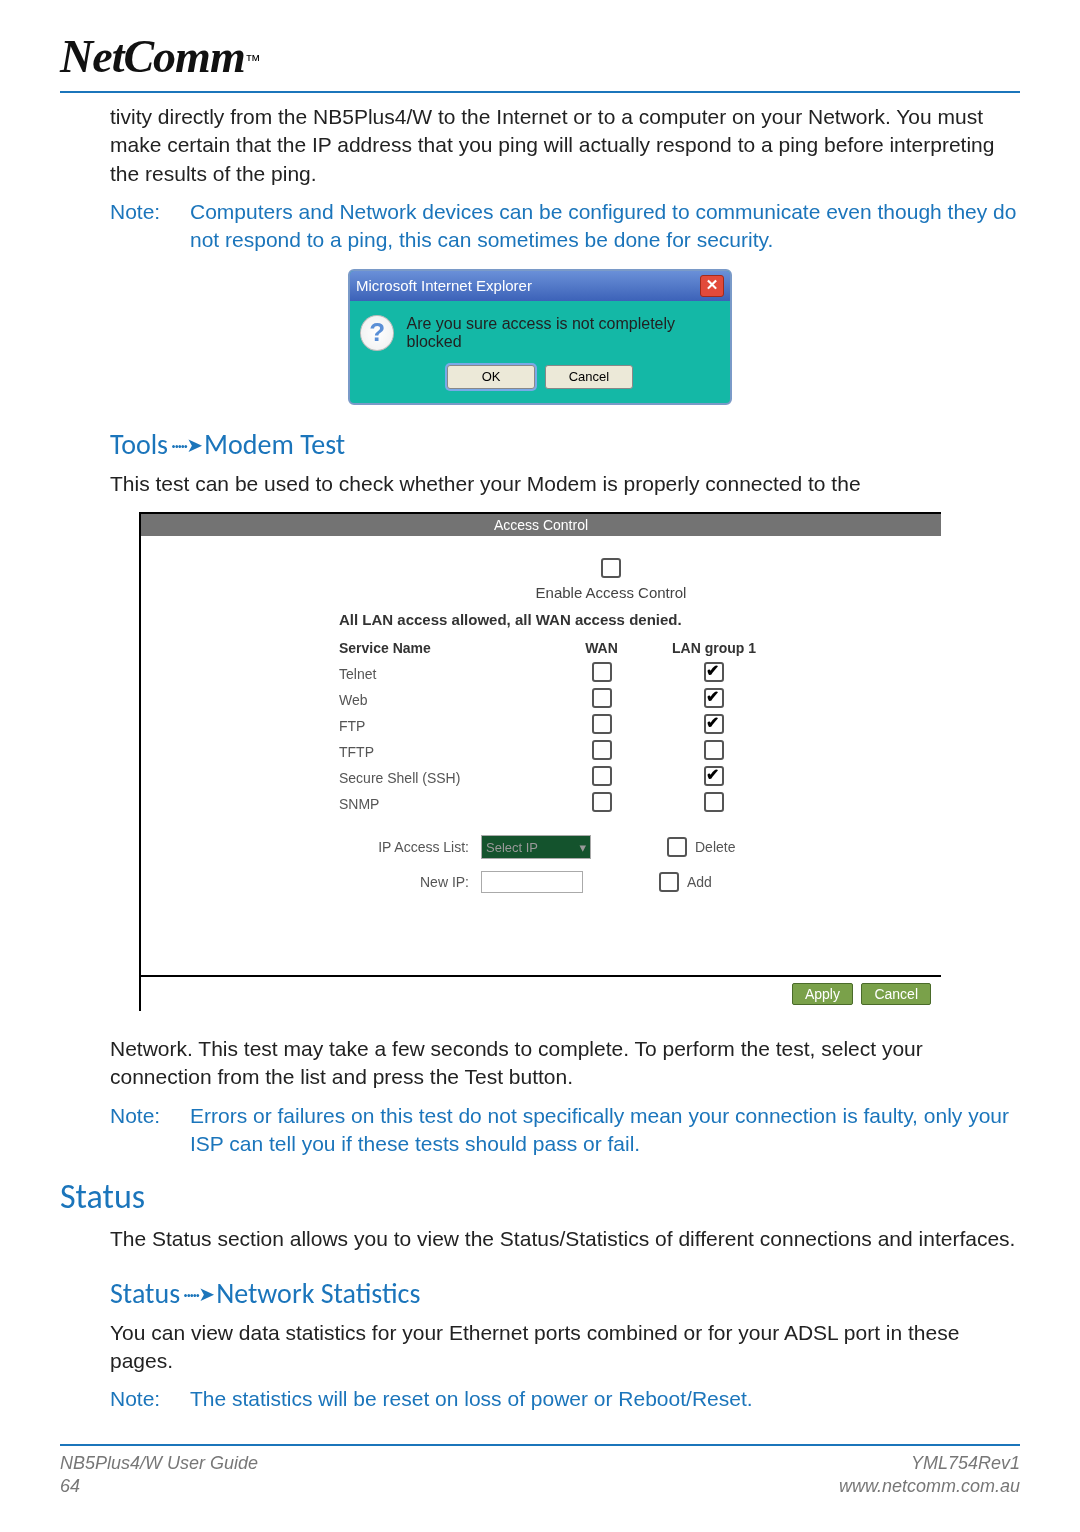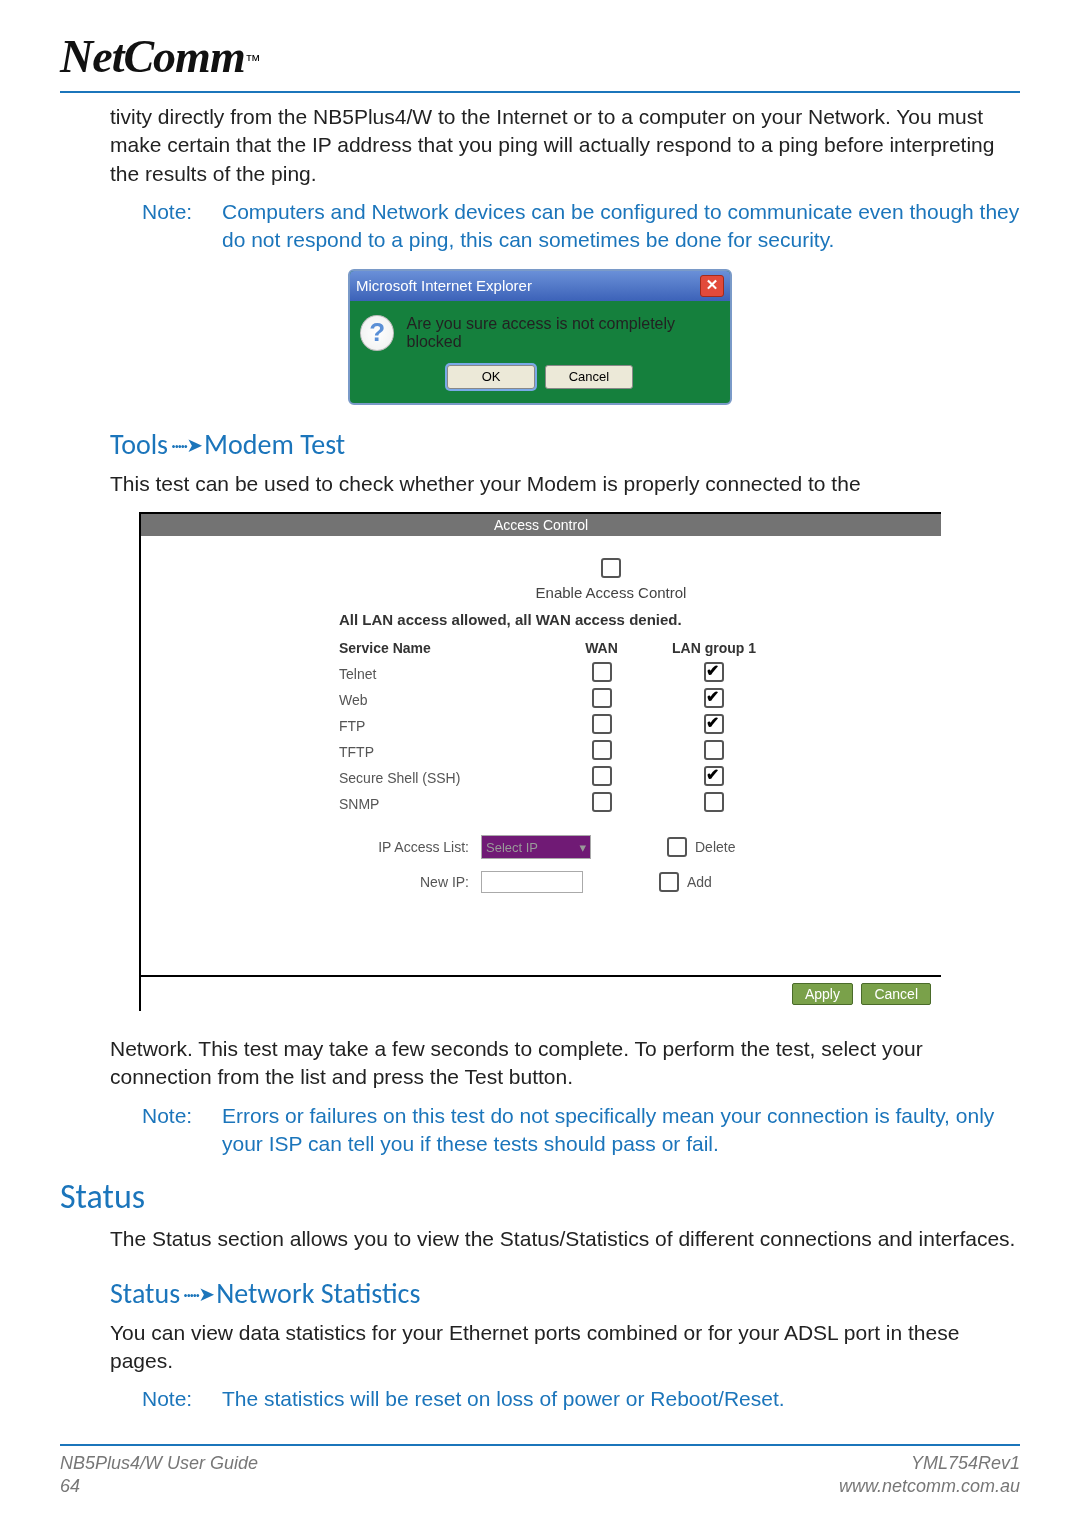--- a/index.html
+++ b/index.html
@@ -42,21 +42,20 @@
     margin-left: 50px;
     display: flex;
     font-size: 21px;
     color: #1b75bb;
     line-height: 1.35;
     margin-bottom: 14px;
   }
   .note-label {
     width: 80px;
     flex: 0 0 80px;
-    margin-left: 32px;
   }
   .note-text {
     flex: 1;
   }
   .section-h1 {
     font-family: 'Segoe UI', Calibri, sans-serif;
     color: #1b75bb;
     font-size: 34px;
     font-weight: 400;
     margin: 18px 0 8px 0;
@@ -79,21 +78,21 @@
   
   .dialog-wrap {
     display: flex;
     justify-content: center;
     margin: 14px 0 20px 0;
   }
   .dialog {
     width: 380px;
     border: 2px solid #7a9ac8;
     border-radius: 6px;
-    background: #15803d;
+    background: #14b8a6;
     font-family: Tahoma, sans-serif;
     font-size: 14px;
     overflow: hidden;
   }
   .dialog-title {
     background: linear-gradient(#6a90d8, #3c62b8);
     color: #fff;
     padding: 4px 6px;
     font-weight: normal;
     display: flex;
@@ -241,21 +240,21 @@
     margin-bottom: 12px;
     gap: 8px;
   }
   .ip-label {
     width: 130px;
     text-align: right;
     margin-right: 4px;
   }
   .ip-select {
     border: 1px solid #aaa;
-    background: #701a75;
+    background: #14532d;
     width: 100px;
     height: 22px;
     font-size: 13px;
     color: #999;
     display: inline-flex;
     align-items: center;
     justify-content: space-between;
     padding: 0 4px;
   }
   .ip-input {

